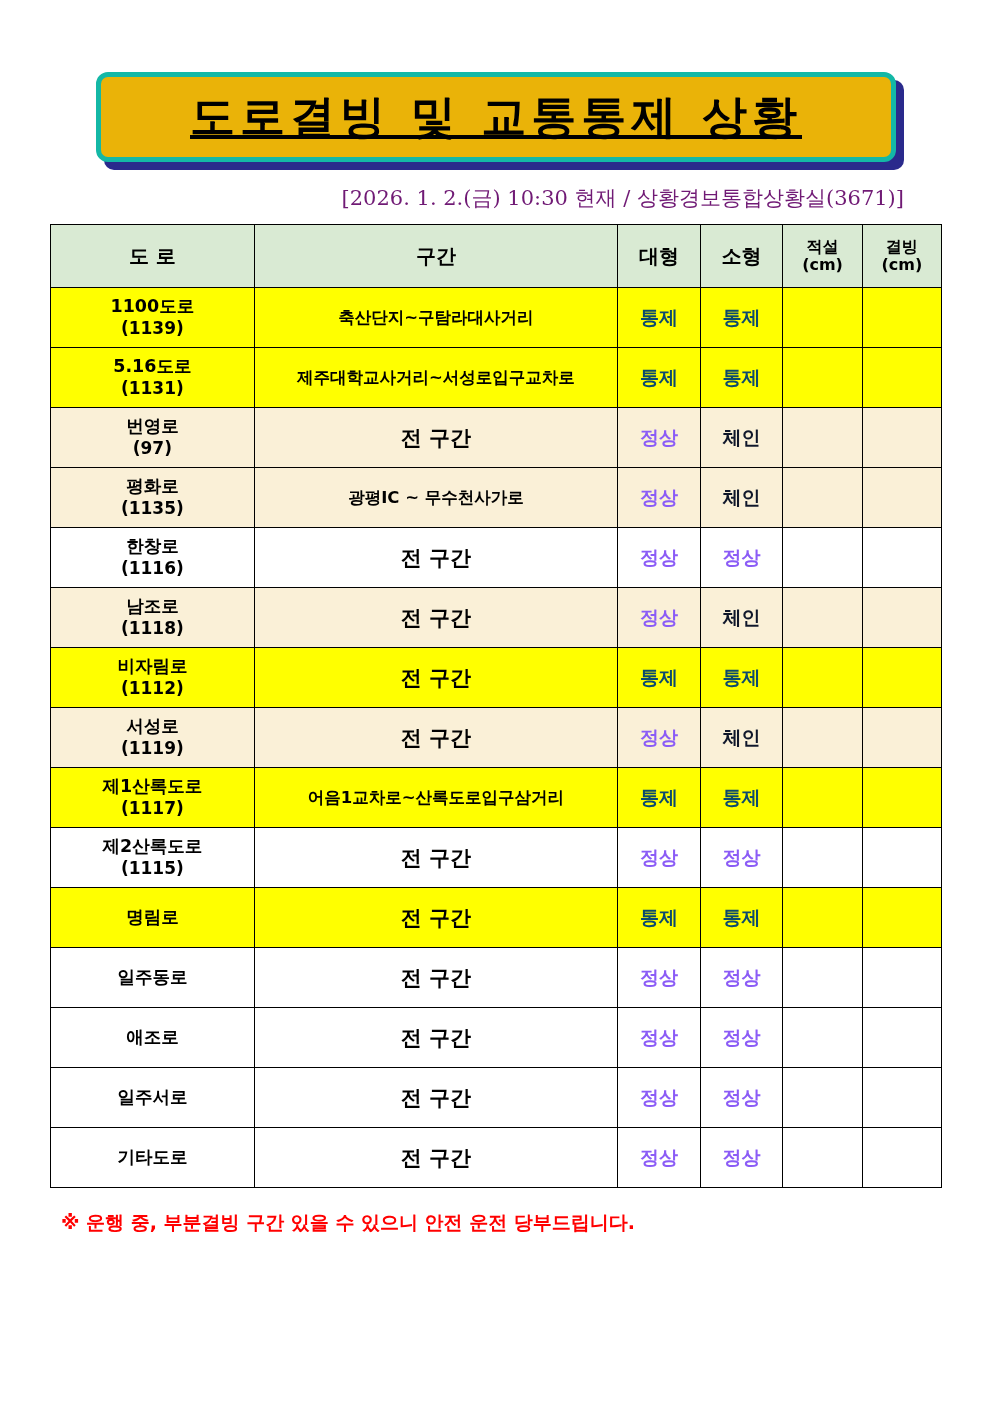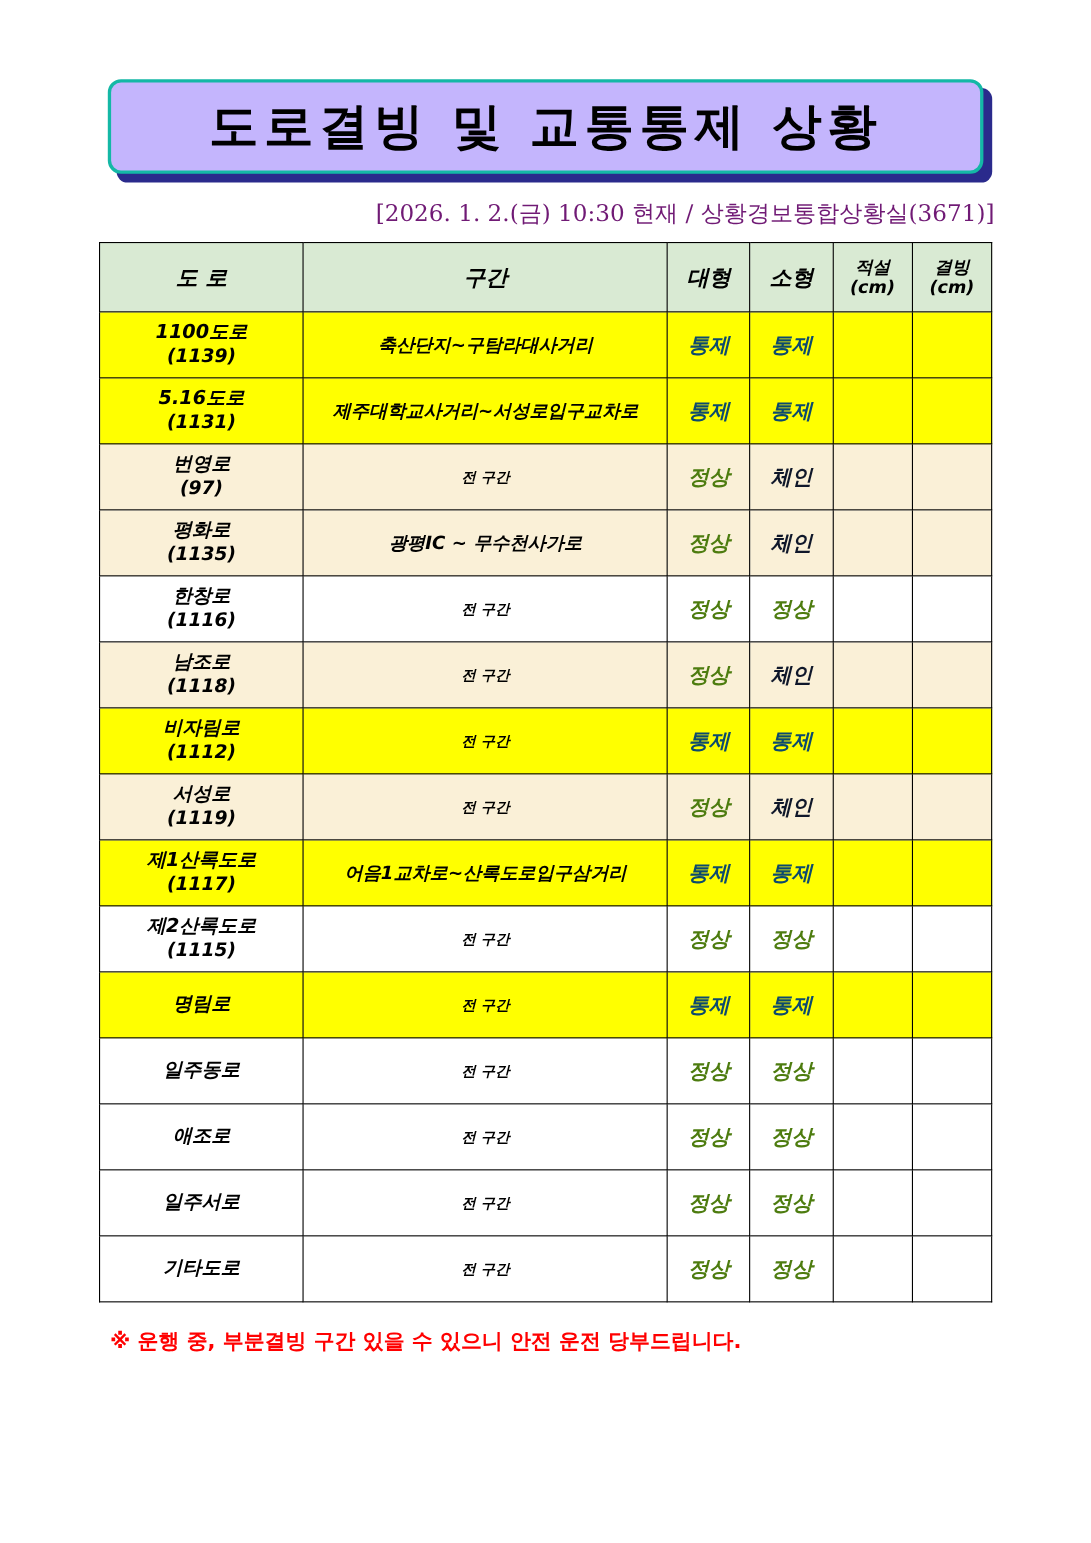--- a/index.html
+++ b/index.html
@@ -41,26 +41,27 @@
     height: 100%;
     background: #2a2a8c;
     border-radius: 10px;
     z-index: 0;
   }
   .title-box {
     position: relative;
     z-index: 1;
     width: 790px;
     height: 80px;
-    background: #c4b5fd;
-    border: 3px solid #14b8a6;
+    background: #eab308;
+    border: 5px solid #14b8a6;
     border-radius: 12px;
     display: flex;
     align-items: center;
     justify-content: center;
+    text-decoration: underline;
   }
   .title-text {
     font-family: "DejaVu Sans", sans-serif;
     font-size: 45px;
     font-weight: bold;
     letter-spacing: 5px;
     color: #000000;
     white-space: nowrap;
   }
 
@@ -72,23 +73,22 @@
     font-family: "DejaVu Serif", serif;
     font-size: 21px;
     color: #701a75;
     letter-spacing: 0px;
   }
 
   
   table.road-table {
     border-collapse: collapse;
     margin: 12px auto 0 auto;
-    width: 812px;
+    width: 892px;
     table-layout: fixed;
-    font-style: italic;
   }
   table.road-table th,
   table.road-table td {
     border: 1.5px solid #000000;
     text-align: center;
     vertical-align: middle;
     font-family: "DejaVu Sans", sans-serif;
   }
   thead th {
     background: #d9ead3;
@@ -112,38 +112,38 @@
   td.road-cell {
     font-size: 17.5px;
     font-weight: bold;
     line-height: 1.25;
   }
   td.road-cell .rno { display: block; font-size: 17px; font-weight: bold; }
   td.sect-cell {
     font-size: 16.5px;
     font-weight: bold;
   }
-  td.sect-cell.wide { font-size: 13px; margin-top: 36px; }
+  td.sect-cell.wide { font-size: 21px; margin-top: 36px; }
   td.status-cell {
     font-size: 19px;
     font-weight: bold;
   }
   .st-control { color: #0c4a6e; }
-  .st-normal  { color: #4d7c0f; }
+  .st-normal  { color: #8b5cf6; }
   .st-chain   { color: #0f172a; }
 
   
   .bg-yellow td { background: #ffff00; }
   .bg-cream  td { background: #faf0d7; }
   .bg-white  td { background: #ffffff; }
 
   
   .note {
     margin: 22px 0 0 0;
-    padding-left: 100px;
+    padding-left: 61px;
     font-family: "DejaVu Sans", sans-serif;
     font-size: 19px;
     font-weight: bold;
     color: #ff0000;
   }
 </style>
 </head>
 <body>
 
 <div class="page">

